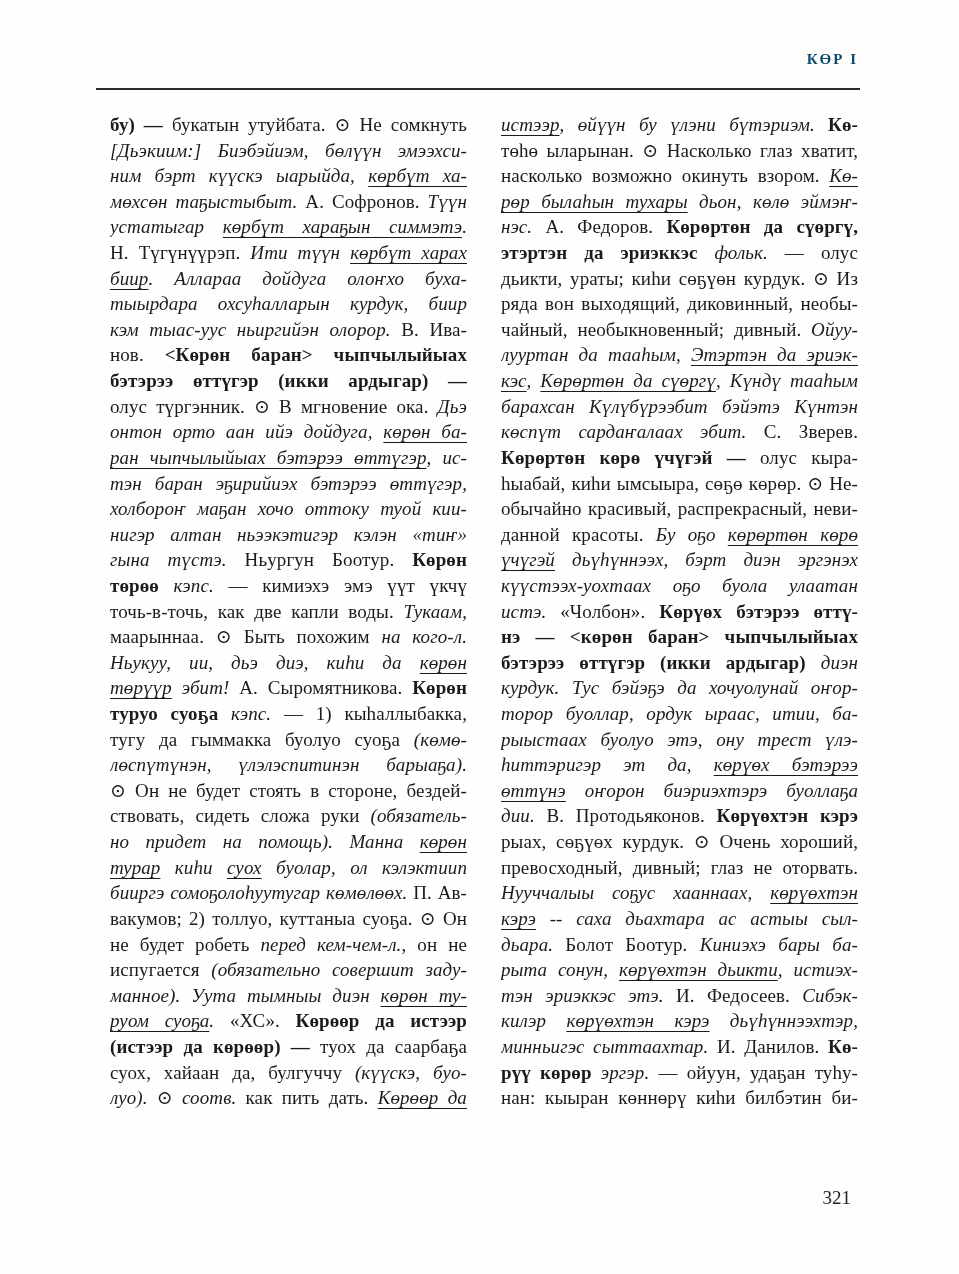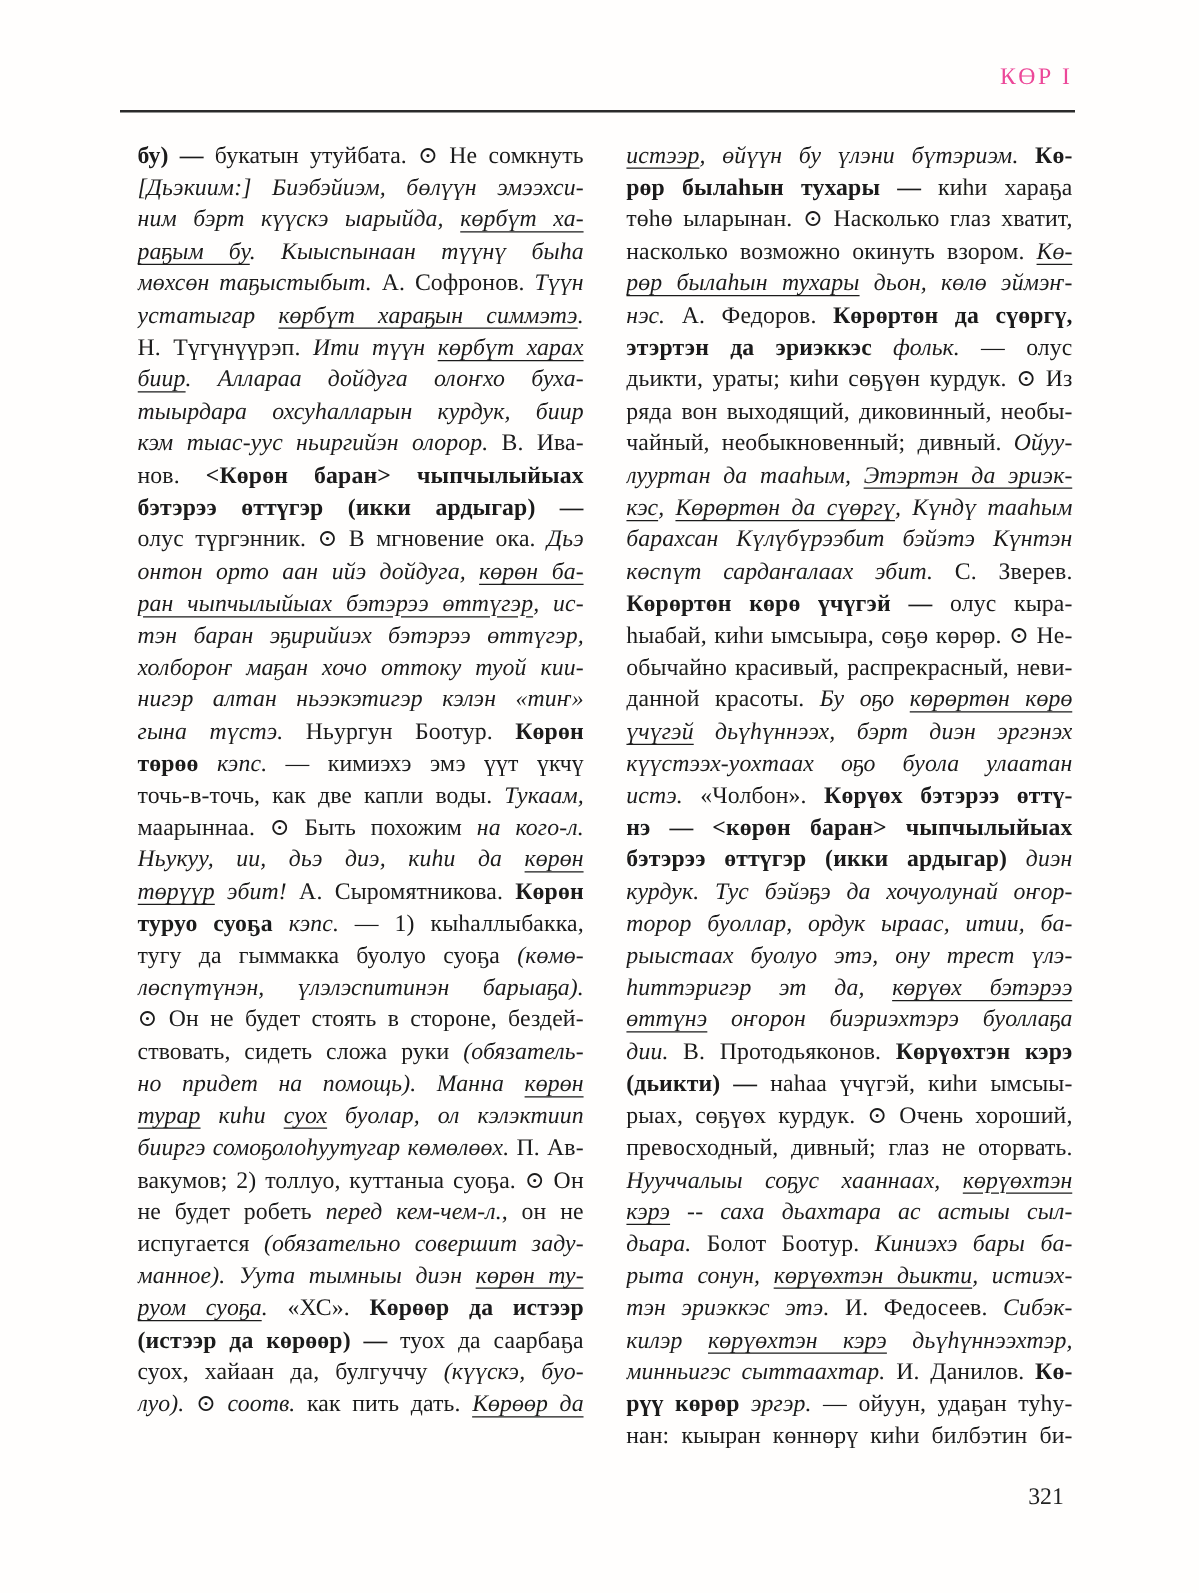--- a/index.html
+++ b/index.html
@@ -7,22 +7,22 @@
     width:959px; height:1274px;
     background:#ffffff;
     position:relative;
     font-family:"Liberation Serif","DejaVu Serif","DejaVu Sans",serif;
     color:#1b1b1b;
     -webkit-font-smoothing:antialiased;
   }
   .page { position:absolute; inset:0; background:#fffefd; overflow:hidden; }
   .header-title {
     position:absolute; top:51px; right:101px;
-    font-size:19px; font-weight:normal; letter-spacing:2px;
-    color:#ec4899;
+    font-size:15px; font-weight:bold; letter-spacing:2px;
+    color:#0c4a6e;
   }
   .rule {
     position:absolute; top:88px; left:96px; width:764px; height:2px;
     background:#2b2b2b;
   }
   .columns {
     position:absolute; top:112px; left:110px; width:748px;
     display:flex; gap:34px;
   }
   .col { flex:1 1 0; min-width:0; }
@@ -52,21 +52,20 @@
 <body>
 
 <div class="page">
   <span class="header-title">КӨР I</span>
   <div class="rule"></div>
   <div class="columns">
     <div class="col" id="col-left">
         <div class="line"><span class="seg-b">бу) — </span><span class="seg-n">букатын утуйбата. ⊙ Не сомкнуть</span></div>
         <div class="line"><span class="seg-i">[Дьэкиим:] Биэбэйиэм, бөлүүн эмээхси-</span></div>
         <div class="line"><span class="seg-i">ним бэрт күүскэ ыарыйда, </span><span class="seg-iu">көрбүт ха-</span></div>
-        <div class="line"><span class="seg-iu">раҕым бу</span><span class="seg-i">. Кыыспынаан түүнү быһа</span></div>
         <div class="line"><span class="seg-i">мөхсөн таҕыстыбыт. </span><span class="seg-n">А. Софронов. </span><span class="seg-i">Түүн</span></div>
         <div class="line"><span class="seg-i">устатыгар </span><span class="seg-iu">көрбүт хараҕын симмэтэ</span><span class="seg-i">.</span></div>
         <div class="line"><span class="seg-n">Н. Түгүнүүрэп. </span><span class="seg-i">Ити түүн </span><span class="seg-iu">көрбүт харах</span></div>
         <div class="line"><span class="seg-iu">биир</span><span class="seg-i">. Аллараа дойдуга олоҥхо буха-</span></div>
         <div class="line"><span class="seg-i">тыырдара охсуһалларын курдук, биир</span></div>
         <div class="line"><span class="seg-i">кэм тыас-уус ньиргийэн олорор. </span><span class="seg-n">В. Ива-</span></div>
         <div class="line"><span class="seg-n">нов. </span><span class="seg-b">&lt;Көрөн баран&gt; чыпчылыйыах</span></div>
         <div class="line"><span class="seg-b">бэтэрээ өттүгэр (икки ардыгар) —</span></div>
         <div class="line"><span class="seg-n">олус түргэнник. ⊙ В мгновение ока. </span><span class="seg-i">Дьэ</span></div>
         <div class="line"><span class="seg-i">онтон орто аан ийэ дойдуга, </span><span class="seg-iu">көрөн ба-</span></div>
@@ -92,21 +91,20 @@
         <div class="line"><span class="seg-n">не будет робеть </span><span class="seg-i">перед кем-чем-л.</span><span class="seg-n">, он не</span></div>
         <div class="line"><span class="seg-n">испугается </span><span class="seg-i">(обязательно совершит заду-</span></div>
         <div class="line"><span class="seg-i">манное). Уута тымныы диэн </span><span class="seg-iu">көрөн ту-</span></div>
         <div class="line"><span class="seg-iu">руом суоҕа</span><span class="seg-i">. </span><span class="seg-n">«ХС». </span><span class="seg-b">Көрөөр да истээр</span></div>
         <div class="line"><span class="seg-b">(истээр да көрөөр) — </span><span class="seg-n">туох да саарбаҕа</span></div>
         <div class="line"><span class="seg-n">суох, хайаан да, булгуччу </span><span class="seg-i">(күүскэ, буо-</span></div>
         <div class="line"><span class="seg-i">луо). </span><span class="seg-n">⊙ </span><span class="seg-i">соотв. </span><span class="seg-n">как пить дать. </span><span class="seg-iu">Көрөөр да</span></div>
       </div>
     <div class="col" id="col-right">
         <div class="line"><span class="seg-iu">истээр</span><span class="seg-i">, өйүүн бу үлэни бүтэриэм. </span><span class="seg-b">Кө-</span></div>
-        <div class="line"><span class="seg-b">рөр былаһын тухары — </span><span class="seg-n">киһи хараҕа</span></div>
         <div class="line"><span class="seg-n">төһө ыларынан. ⊙ Насколько глаз хватит,</span></div>
         <div class="line"><span class="seg-n">насколько возможно окинуть взором. </span><span class="seg-iu">Кө-</span></div>
         <div class="line"><span class="seg-iu">рөр былаһын тухары</span><span class="seg-i"> дьон, көлө эймэҥ-</span></div>
         <div class="line"><span class="seg-i">нэс. </span><span class="seg-n">А. Федоров. </span><span class="seg-b">Көрөртөн да сүөргү,</span></div>
         <div class="line"><span class="seg-b">этэртэн да эриэккэс </span><span class="seg-i">фольк. </span><span class="seg-n">— олус</span></div>
         <div class="line"><span class="seg-n">дьикти, ураты; киһи сөҕүөн курдук. ⊙ Из</span></div>
         <div class="line"><span class="seg-n">ряда вон выходящий, диковинный, необы-</span></div>
         <div class="line"><span class="seg-n">чайный, необыкновенный; дивный. </span><span class="seg-i">Ойуу-</span></div>
         <div class="line"><span class="seg-i">лууртан да тааһым, </span><span class="seg-iu">Этэртэн да эриэк-</span></div>
         <div class="line"><span class="seg-iu">кэс</span><span class="seg-i">, </span><span class="seg-iu">Көрөртөн да сүөргү</span><span class="seg-i">, Күндү тааһым</span></div>
@@ -120,21 +118,20 @@
         <div class="line"><span class="seg-i">күүстээх-уохтаах оҕо буола улаатан</span></div>
         <div class="line"><span class="seg-i">истэ. </span><span class="seg-n">«Чолбон». </span><span class="seg-b">Көрүөх бэтэрээ өттү-</span></div>
         <div class="line"><span class="seg-b">нэ — &lt;көрөн баран&gt; чыпчылыйыах</span></div>
         <div class="line"><span class="seg-b">бэтэрээ өттүгэр (икки ардыгар) </span><span class="seg-i">диэн</span></div>
         <div class="line"><span class="seg-i">курдук. Тус бэйэҕэ да хочуолунай оҥор-</span></div>
         <div class="line"><span class="seg-i">торор буоллар, ордук ыраас, итии, ба-</span></div>
         <div class="line"><span class="seg-i">рыыстаах буолуо этэ, ону трест үлэ-</span></div>
         <div class="line"><span class="seg-i">һиттэригэр эт да, </span><span class="seg-iu">көрүөх бэтэрээ</span></div>
         <div class="line"><span class="seg-iu">өттүнэ</span><span class="seg-i"> оҥорон биэриэхтэрэ буоллаҕа</span></div>
         <div class="line"><span class="seg-i">дии. </span><span class="seg-n">В. Протодьяконов. </span><span class="seg-b">Көрүөхтэн кэрэ</span></div>
-        <div class="line"><span class="seg-b">(дьикти) — </span><span class="seg-n">наһаа үчүгэй, киһи ымсыы-</span></div>
         <div class="line"><span class="seg-n">рыах, сөҕүөх курдук. ⊙ Очень хороший,</span></div>
         <div class="line"><span class="seg-n">превосходный, дивный; глаз не оторвать.</span></div>
         <div class="line"><span class="seg-i">Нууччалыы соҕус хааннаах, </span><span class="seg-iu">көрүөхтэн</span></div>
         <div class="line"><span class="seg-iu">кэрэ</span><span class="seg-i"> -- саха дьахтара ас астыы сыл-</span></div>
         <div class="line"><span class="seg-i">дьара. </span><span class="seg-n">Болот Боотур. </span><span class="seg-i">Киниэхэ бары ба-</span></div>
         <div class="line"><span class="seg-i">рыта сонун, </span><span class="seg-iu">көрүөхтэн дьикти</span><span class="seg-i">, истиэх-</span></div>
         <div class="line"><span class="seg-i">тэн эриэккэс этэ. </span><span class="seg-n">И. Федосеев. </span><span class="seg-i">Сибэк-</span></div>
         <div class="line"><span class="seg-i">килэр </span><span class="seg-iu">көрүөхтэн кэрэ</span><span class="seg-i"> дьүһүннээхтэр,</span></div>
         <div class="line"><span class="seg-i">минньигэс сыттаахтар. </span><span class="seg-n">И. Данилов. </span><span class="seg-b">Кө-</span></div>
         <div class="line"><span class="seg-b">рүү көрөр </span><span class="seg-i">эргэр. </span><span class="seg-n">— ойуун, удаҕан туһу-</span></div>

